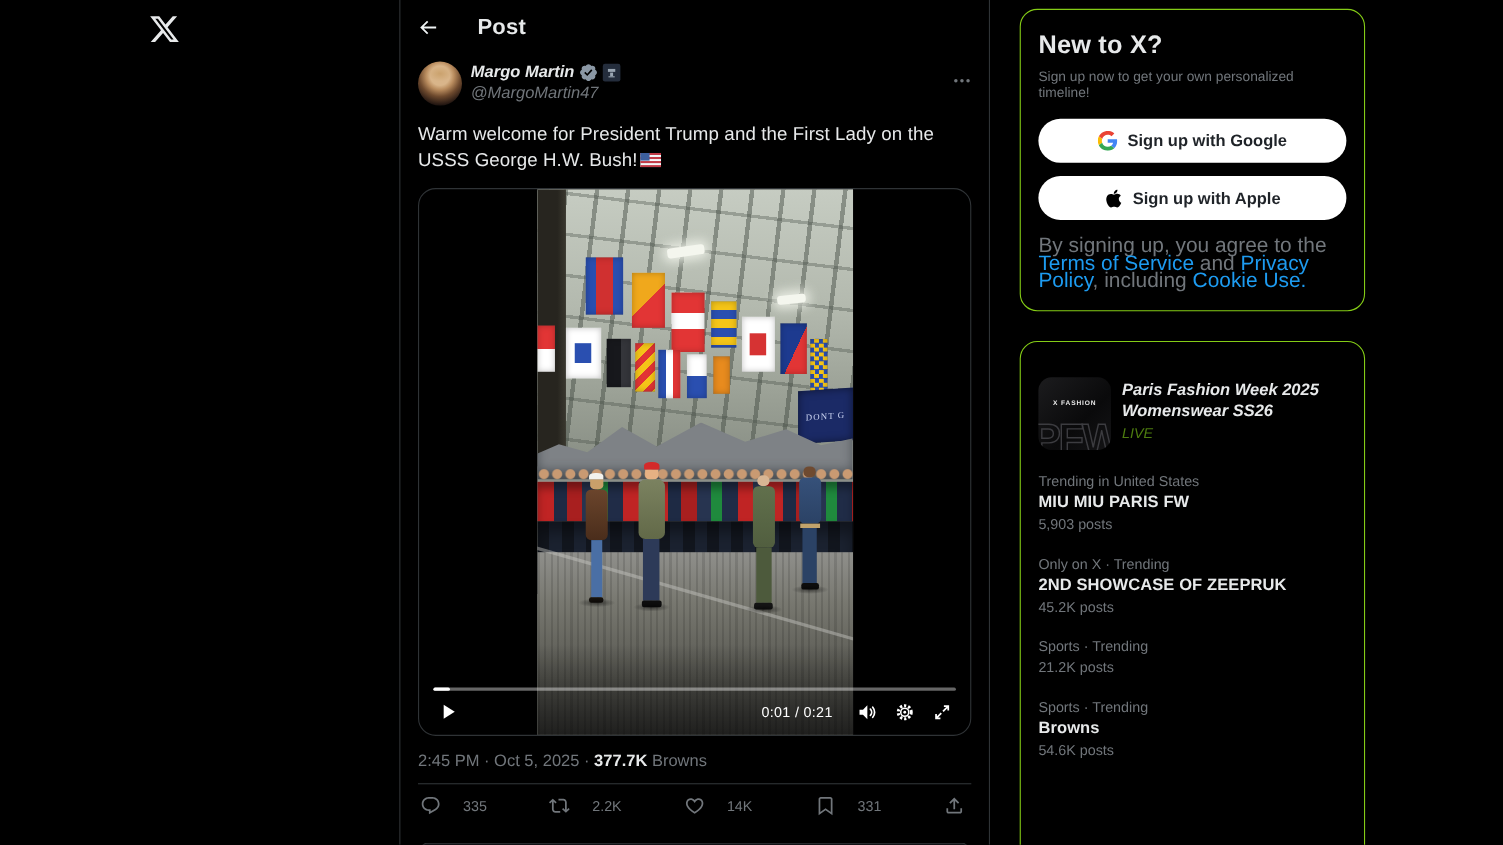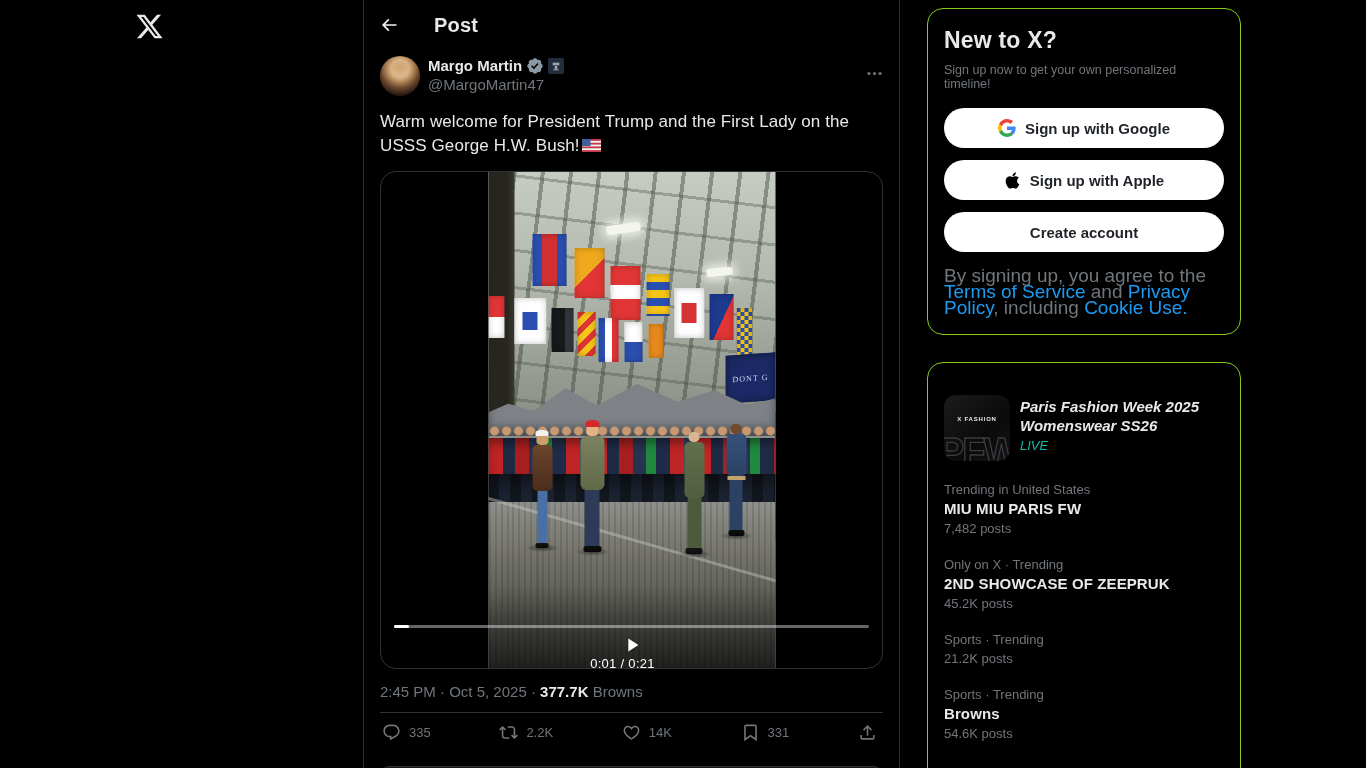--- a/index.html
+++ b/index.html
@@ -14,21 +14,21 @@
 
   
   .main-col { position:absolute; left:363px; top:0; width:537px; height:768px;
     border-left:1px solid #2f3336; border-right:1px solid #2f3336; background:#000; }
   .m-head { display:flex; align-items:center; height:50px; padding:0 16px; gap:28px; }
   .back-btn { width:34px; height:34px; margin-left:-8px; display:flex; align-items:center; justify-content:center;
     border-radius:50%; cursor:pointer; }
   .m-title { font-size:20px; font-weight:bold; letter-spacing:.2px; }
 
   .post-block { padding:0 16px; }
-  .author-row { display:flex; align-items:flex-start; margin-top:6px; position:relative; }
+  .author-row { display:flex; align-items:flex-start; margin-top:6px; position:relative;font-style:italic; }
   .avatar { width:40px; height:40px; border-radius:50%; overflow:hidden; flex:0 0 40px; cursor:pointer;
     background:radial-gradient(circle at 50% 32%, #d9b58a 0 26%, #b98c5e 38%, #6e4a2e 56%, #241712 78%, #15100d 100%); position:relative; }
   .avatar::after { content:""; position:absolute; left:9px; top:4px; width:22px; height:14px; border-radius:50%;
     background:radial-gradient(ellipse at center, rgba(201,160,106,.9), rgba(90,60,40,0) 70%); }
   .author-meta { margin-left:8px; line-height:19px; }
   .name-line { display:flex; align-items:center; gap:4px; }
   .author-name { font-size:15px; font-weight:bold; cursor:pointer; }
   .check-badge { width:18px; height:18px; display:inline-flex; }
   .label-badge { width:16px; height:16px; background:#242d3c; border-radius:2px; display:inline-flex;
     align-items:center; justify-content:center; }
@@ -84,31 +84,31 @@
     background:radial-gradient(ellipse, rgba(0,0,0,.5), rgba(0,0,0,0) 70%); }
   .cap { border-radius:45% 45% 10% 10%; }
   .head { border-radius:45%; }
 
   .vid-shade { position:absolute; left:0; right:0; bottom:0; height:84px;
     background:linear-gradient(rgba(0,0,0,0), rgba(0,0,0,.55)); }
   .progress { position:absolute; left:13px; right:13px; bottom:40px; height:3px;
     background:rgba(255,255,255,.4); border-radius:2px; }
   .progress .played { width:15px; height:3px; background:#fff; border-radius:2px; }
   .vid-controls { position:absolute; left:13px; right:13px; bottom:8px; height:26px;
-    display:flex; align-items:center; color:#fff;flex-direction:column; }
+    display:flex; align-items:center; color:#fff; }
   .vc-spacer { flex:1; }
   .vid-time { font-size:13px; letter-spacing:.3px; margin-right:18px; color:#fff; }
   .vc-icon { width:26px; height:26px; display:flex; align-items:center; justify-content:center; cursor:pointer; }
   .vc-icon + .vc-icon { margin-left:8px; }
 
   .stats-line { margin-top:14px; font-size:15px; color:#71767b; }
   .stats-line b { color:#e7e9ea; font-weight:bold; }
   .hairline { border-top:1px solid #2f3336; margin-top:12px; }
   .action-bar { display:flex; align-items:center; justify-content:space-between; padding:10px 6px 12px 2px; }
-  .action { display:flex; align-items:center; gap:8px; color:#71767b; font-size:13px; cursor:pointer; }
+  .action { display:flex; align-items:center; gap:20px; color:#71767b; font-size:13px; cursor:pointer; }
   .reply-sliver { margin:12px 2px 0 2px; height:7px; background:#16181c; border:1px solid #2f3336;
     border-bottom:none; border-radius:14px 14px 0 0; }
 
   
   .right-col { position:absolute; left:927px; top:0; width:314px; }
   .card { border:1px solid #84cc16; border-radius:16px; background:#000; padding:12px 16px; }
   .card-signup { margin-top:8px; }
   .su-title { font-size:23px; font-weight:bold; margin-top:6px; letter-spacing:.2px; }
   .su-sub { font-size:12.5px; color:#71767b; margin-top:9px; }
   .pill-btn { width:100%; height:40px; border:none; border-radius:20px; background:#fff; color:#1f2328;
@@ -122,21 +122,21 @@
   .wh-title { font-size:20px; font-weight:bold; margin-top:4px; }
   .event-row { display:flex; gap:10px; margin-top:20px; cursor:pointer; }
   .event-thumb { width:66px; height:66px; border-radius:12px; flex:0 0 66px; position:relative; overflow:hidden;
     background:linear-gradient(135deg,#1c1c1e 0%,#0a0a0b 60%,#141416 100%); }
   .thumb-small { position:absolute; top:21px; left:0; right:0; text-align:center; font-size:6px;
     letter-spacing:.8px; font-weight:bold; color:#e9e9e9; }
   .thumb-large { position:absolute; bottom:-13px; left:-5px; right:-5px; text-align:center; font-size:38px;
     font-weight:bold; letter-spacing:-2px; color:rgba(0,0,0,0); -webkit-text-stroke:1.3px #3c3c40; }
   .event-text { padding-top:2px;font-style:italic; }
   .event-title { font-size:15px; font-weight:bold; line-height:19px; max-width:205px; }
-  .event-live { font-size:13px; color:#14b8a6; margin-top:3px; }
+  .event-live { font-size:13px; color:#4d7c0f; margin-top:3px; }
   .trend { margin-top:21px; cursor:pointer; }
   .trend-cat { font-size:13px; color:#71767b; }
   .trend-title { font-size:15px; font-weight:bold; margin-top:3px; letter-spacing:.1px; }
   .trend-posts { font-size:13px; color:#71767b; margin-top:4px; }
 </style>
 </head>
 <body>
 
 <div class="stage">
 
@@ -359,43 +359,40 @@
             <path fill="#34A853" d="M24 48c6.48 0 11.93-2.13 15.89-5.81l-7.73-6c-2.15 1.45-4.92 2.3-8.16 2.3-6.26 0-11.57-4.22-13.47-9.91l-7.98 6.19C6.51 42.62 14.62 48 24 48z"></path>
           </svg>
         <span>Sign up with Google</span>
       </button>
       <button class="pill-btn">
         <svg width="17" height="19" viewBox="0 0 170 170">
             <path fill="#000" d="M150.37 130.25c-2.45 5.66-5.35 10.87-8.71 15.66-4.58 6.53-8.33 11.05-11.22 13.56-4.48 4.12-9.28 6.23-14.42 6.35-3.69 0-8.14-1.05-13.32-3.18-5.197-2.12-9.973-3.17-14.34-3.17-4.58 0-9.492 1.05-14.746 3.17-5.262 2.13-9.501 3.24-12.742 3.35-4.929.21-9.842-1.96-14.746-6.52-3.13-2.73-7.045-7.41-11.735-14.04-5.032-7.08-9.169-15.29-12.41-24.65-3.471-10.11-5.211-19.9-5.211-29.378 0-10.857 2.346-20.221 7.045-28.068 3.693-6.303 8.606-11.275 14.755-14.925s12.793-5.51 19.948-5.629c3.915 0 9.049 1.211 15.429 3.591 6.362 2.388 10.447 3.599 12.238 3.599 1.339 0 5.877-1.416 13.57-4.239 7.275-2.618 13.415-3.702 18.445-3.275 13.63 1.1 23.87 6.473 30.68 16.153-12.19 7.386-18.22 17.731-18.1 31.002.11 10.337 3.86 18.939 11.23 25.769 3.34 3.17 7.07 5.62 11.22 7.36-.9 2.61-1.85 5.11-2.86 7.51zM119.11 7.24c0 8.102-2.96 15.667-8.86 22.669-7.12 8.324-15.732 13.134-25.071 12.375a25.222 25.222 0 01-.188-3.07c0-7.778 3.386-16.102 9.399-22.908 3.002-3.446 6.82-6.311 11.45-8.597 4.62-2.252 8.99-3.497 13.1-3.71.12 1.083.17 2.166.17 3.24z"></path>
           </svg>
         <span>Sign up with Apple</span>
       </button>
-      <button class="pill-btn">
-        <span>Create account</span>
-      </button>
       <div class="su-legal"><span>By signing up, you agree to the </span><a>Terms of Service</a><span> and </span><a>Privacy Policy</a><span>, including </span><a>Cookie Use.</a></div>
     </div>
 
     <div class="card card-trends">
 
       <div class="event-row">
         <div class="event-thumb">
           <div class="thumb-small">X FASHION</div>
           <div class="thumb-large">PFW</div>
         </div>
         <div class="event-text">
           <div class="event-title">Paris Fashion Week 2025 Womenswear SS26</div>
           <div class="event-live">LIVE</div>
         </div>
       </div>
 
       <div class="trend">
         <div class="trend-cat">Trending in United States</div>
         <div class="trend-title">MIU MIU PARIS FW</div>
-        <div class="trend-posts">7,482 posts</div>
+        <div class="trend-posts">5,903 posts</div>
       </div>
       <div class="trend">
         <div class="trend-cat">Only on X · Trending</div>
         <div class="trend-title">2ND SHOWCASE OF ZEEPRUK</div>
         <div class="trend-posts">45.2K posts</div>
       </div>
       <div class="trend">
         <div class="trend-cat">Sports · Trending</div>
         <div class="trend-posts">21.2K posts</div>
       </div>

